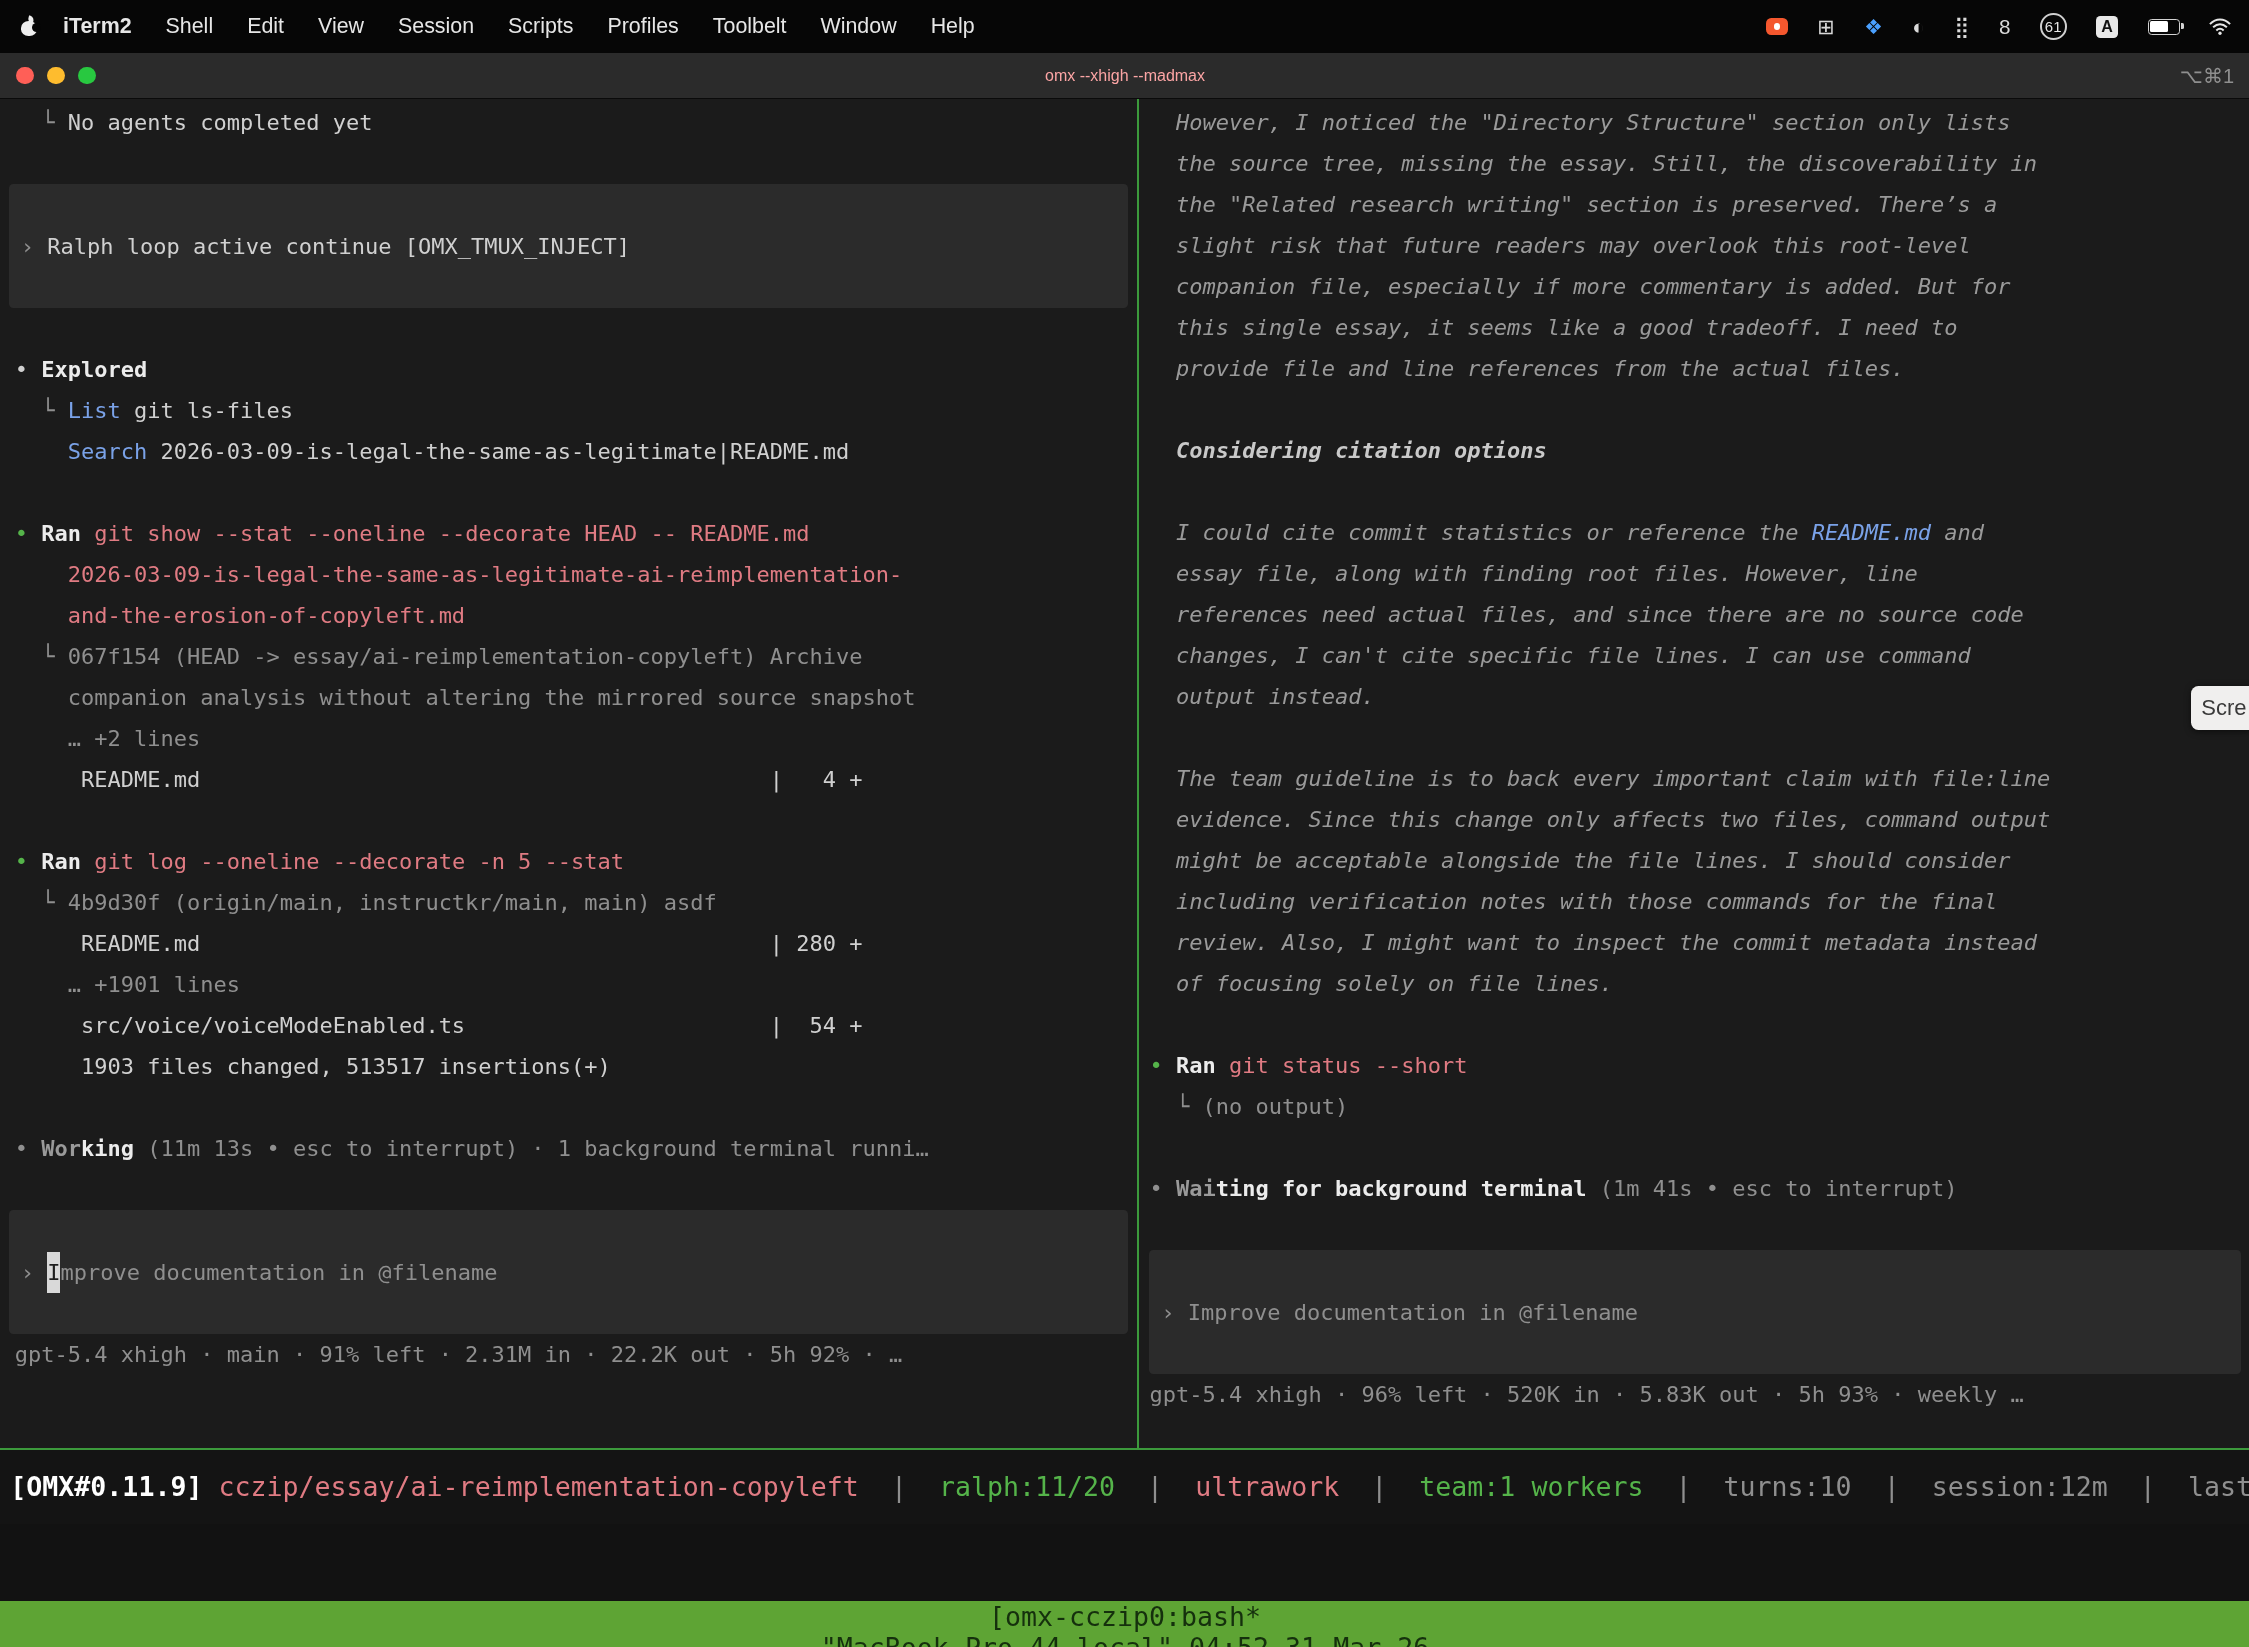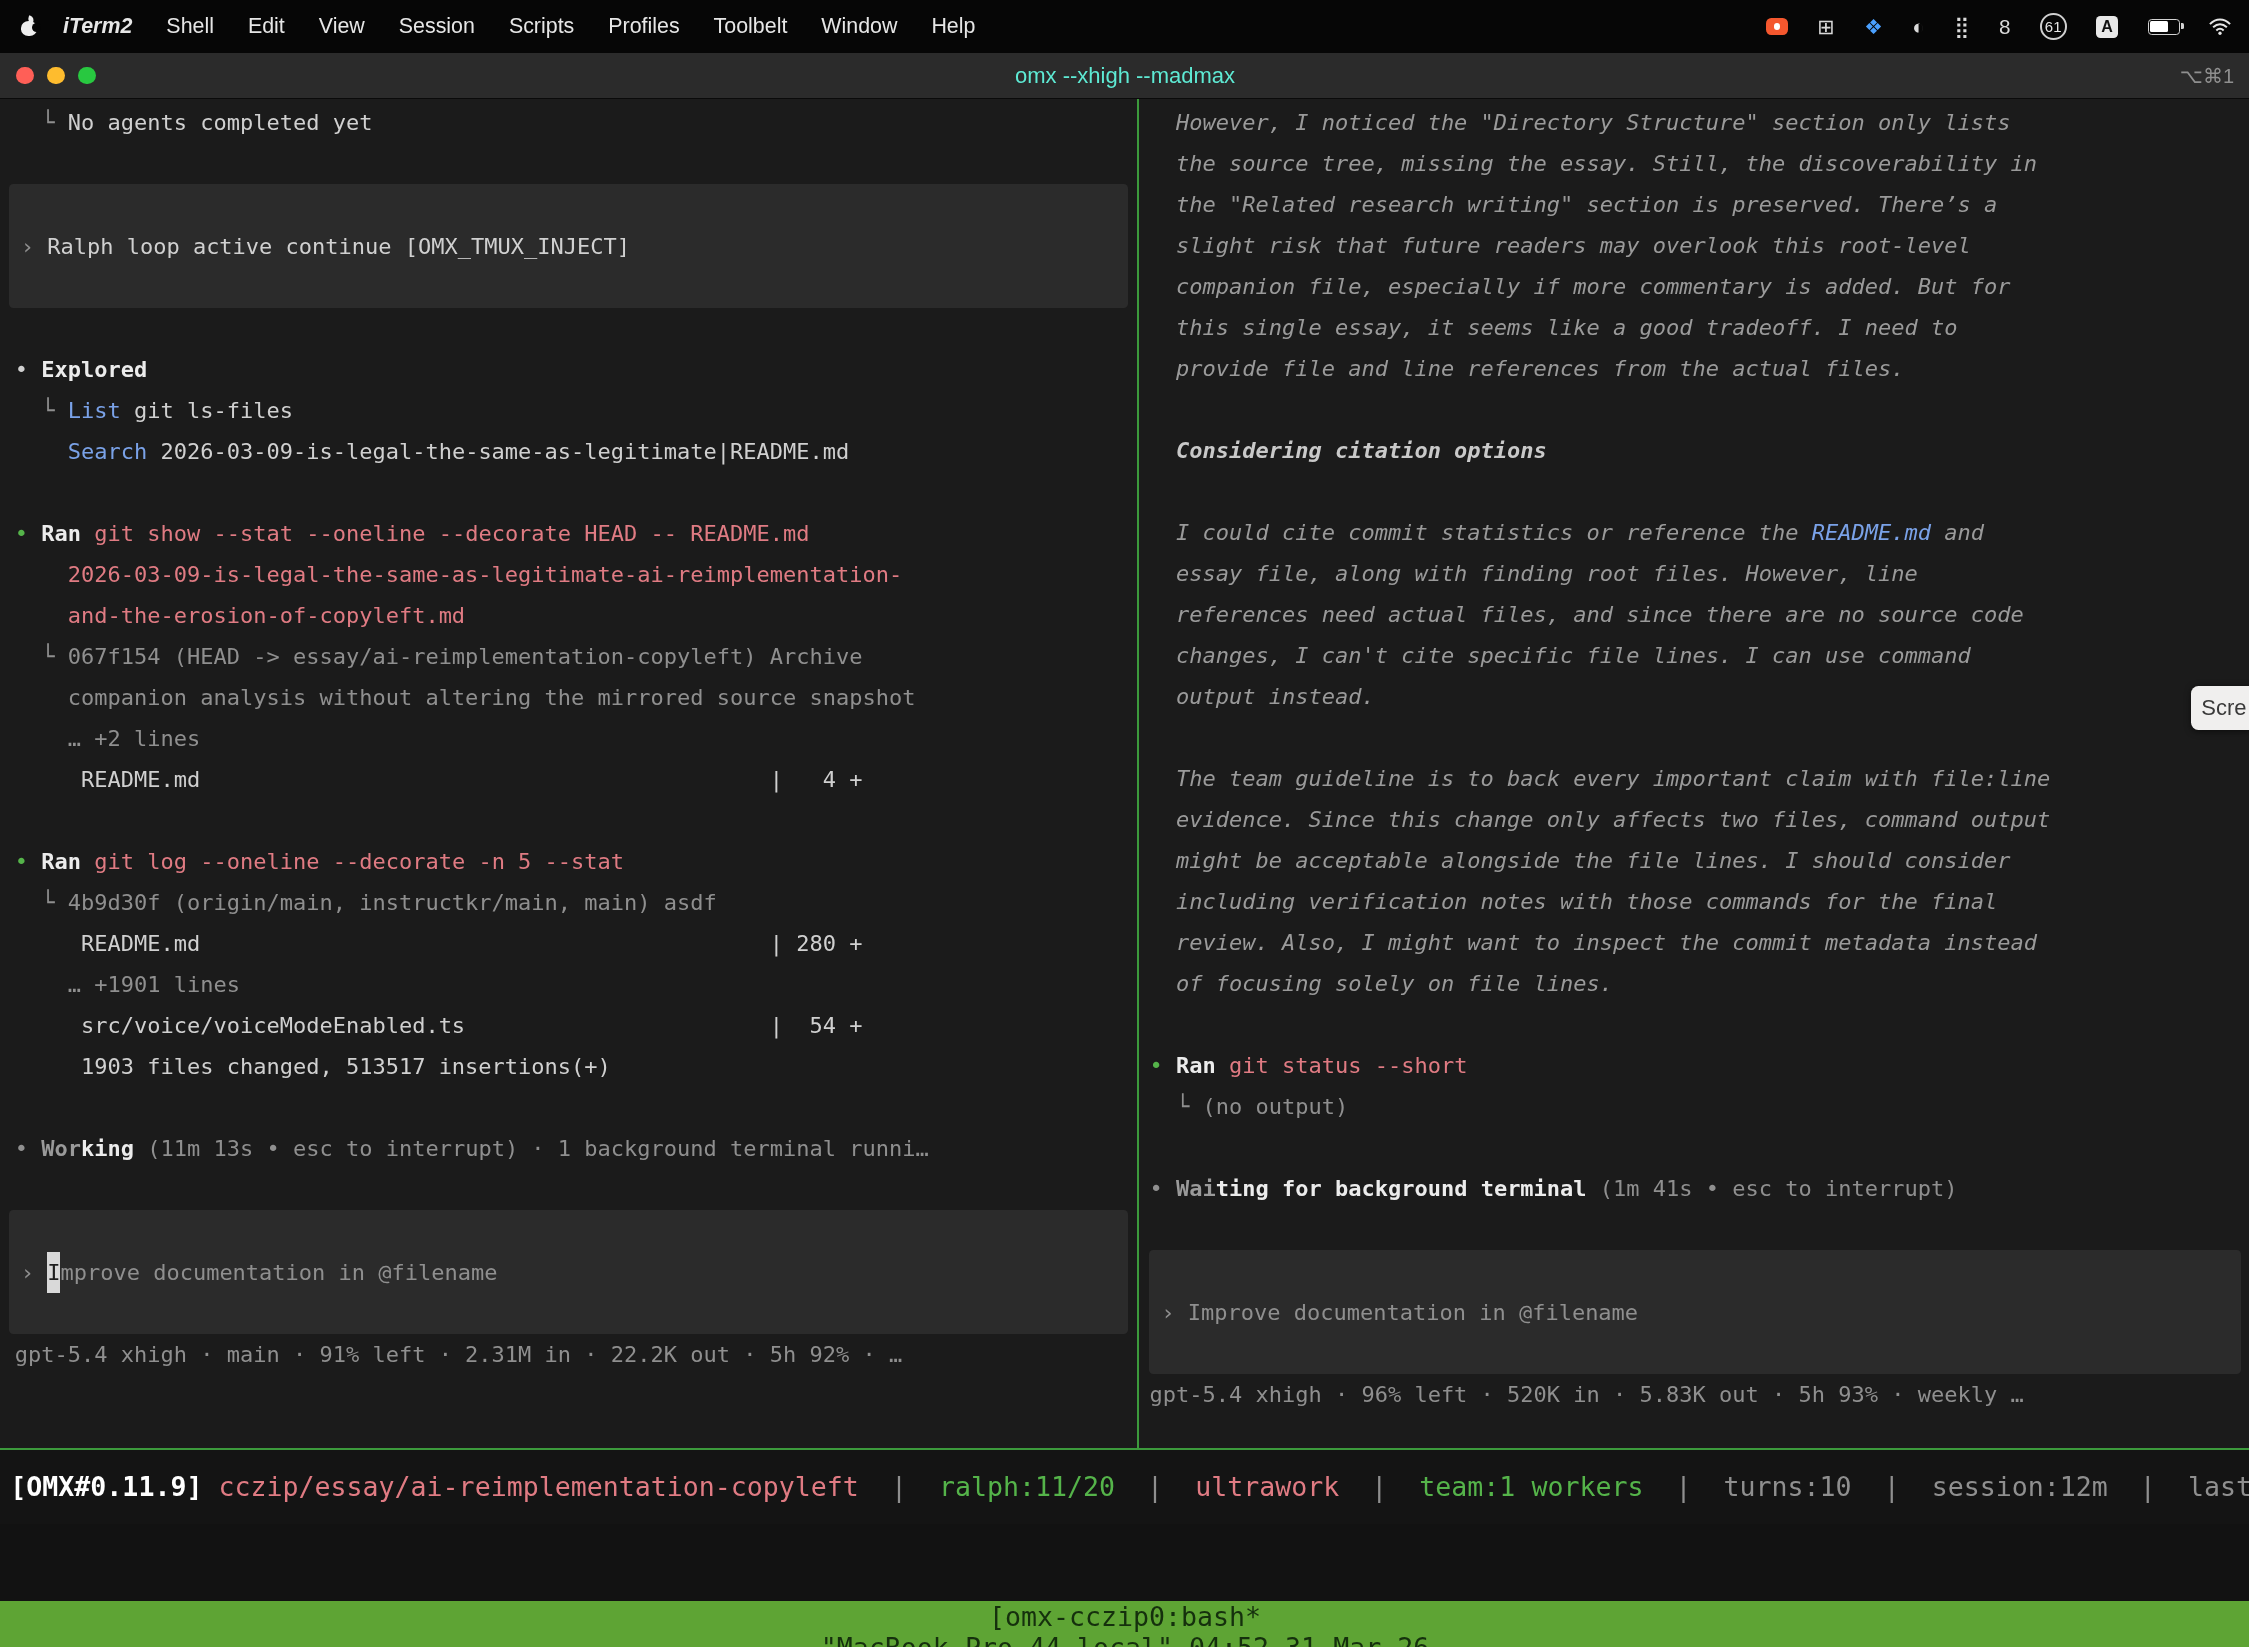--- a/index.html
+++ b/index.html
@@ -10,41 +10,41 @@
   .menubar{
     height:53px; background:#060606; color:#e6e6e6; display:flex; align-items:center;
     padding:0 19px; font-family:"Liberation Sans", sans-serif; font-size:21.4px;
   }
   .apple{ width:19px; height:22px; position:relative; margin-right:25px; }
   .apple .body{ position:absolute; left:1.5px; top:5.9px; width:16px; height:14.8px; background:#ededed; border-radius:48% 48% 46% 46%; }
   .apple .bite{ position:absolute; right:-3px; top:7.4px; width:8.9px; height:8.9px; background:#060606; border-radius:50%; }
   .apple .leaf{ position:absolute; left:8.9px; top:0; width:5.9px; height:6.6px; background:#ededed; border-radius:0 80% 0 80%; transform:rotate(20deg); }
   .menu-items{ display:flex; gap:34px; }
   .menu-item{ white-space:nowrap; }
-  .menu-app{ font-weight:bold;font-style:italic; }
+  .menu-app{ font-weight:bold; }
   .mb-right{ margin-left:auto; display:flex; align-items:center; gap:29.5px; }
   .mb-ico{ color:#d9d9d9; font-size:20.7px; display:flex; align-items:center; justify-content:center; }
   .ico-rec{ width:22px; height:17.7px; background:#f4572e; border-radius:5.2px; position:relative; }
   .ico-rec::after{ content:""; position:absolute; left:50%; top:50%; width:6.6px; height:6.6px; margin:-3.3px 0 0 -3.3px; background:#fff; border-radius:50%; }
   .ico-blue{ color:#4aa0ff; }
   .ico-circle61{ width:26.6px; height:26.6px; border:2.2px solid #cfcfcf; border-radius:50%; font-size:15px; color:#e6e6e6; }
   .ico-keyA{ width:22px; height:22px; background:#e8e8e8; color:#111; border-radius:4.4px; font-weight:bold; font-size:16px; }
   .ico-batt{ width:32px; height:16px; border:1.8px solid #d2d2d2; border-radius:3.7px; position:relative; }
   .ico-batt::before{ content:""; position:absolute; left:1.5px; top:1.5px; bottom:1.5px; width:60%; background:#fff; border-radius:1.5px; }
   .ico-batt::after{ content:""; position:absolute; right:-5.2px; top:3.7px; width:3px; height:5.9px; background:#d2d2d2; border-radius:0 1.5px 1.5px 0; }
 
   
   .titlebar{
     height:46px; background:#2b2b2b; position:relative; display:flex; align-items:center; justify-content:center;
     font-family:"Liberation Sans", sans-serif; border-bottom:0.7px solid #0a0a0a;
   }
   .lights{ position:absolute; left:16px; top:0; height:100%; display:flex; align-items:center; gap:13.3px; }
   .light{ width:17.7px; height:17.7px; border-radius:50%; }
   .light.red{ background:#ff5f57; } .light.yellow{ background:#febc2e; } .light.green{ background:#28c840; }
-  .win-title{ color:#5eead4; font-size:22px; }
+  .win-title{ color:#fca5a5; font-size:16px; }
   .win-shortcut{ position:absolute; right:16px; color:#8f8f8f; font-size:20px; }
 
   
   .term{ height:1349px; display:flex; background:#1b1b1b; }
   .pane{ font-size:22px; line-height:41px; color:#d0d0d0; overflow:hidden; }
   .pane-left{ width:1137px; padding:3px 8.9px 0 8.9px; }
   .vdiv{ width:2.2px; background:#3c9a3c; }
   .pane-right{ flex:1; padding:3px 8.9px 0 10.3px; }
   .line{ height:41px; white-space:pre; overflow:hidden; }
   .pane-left .line{ padding-left:5.9px; }

